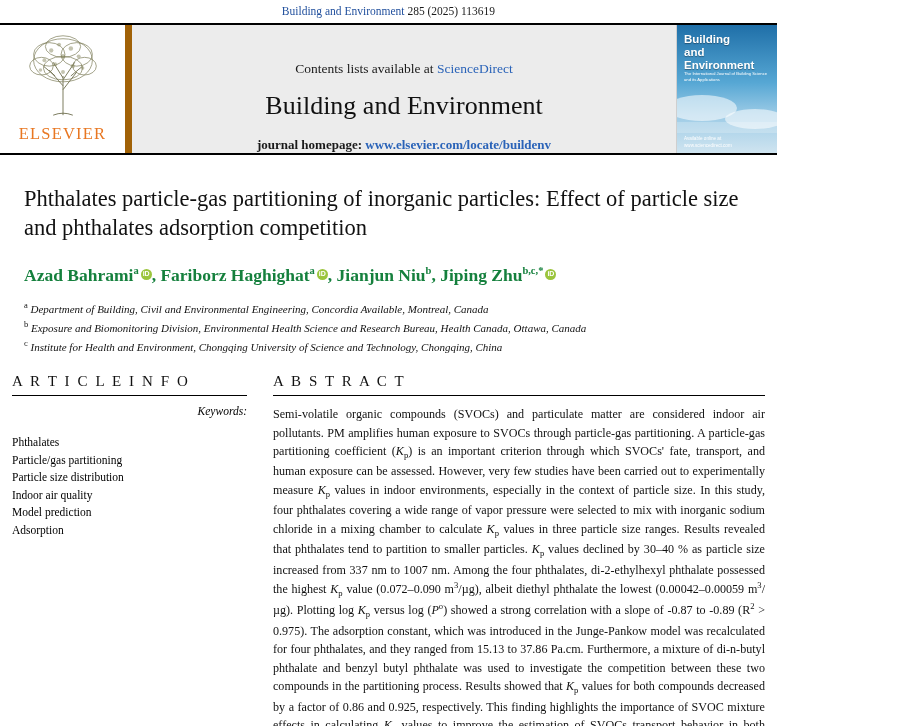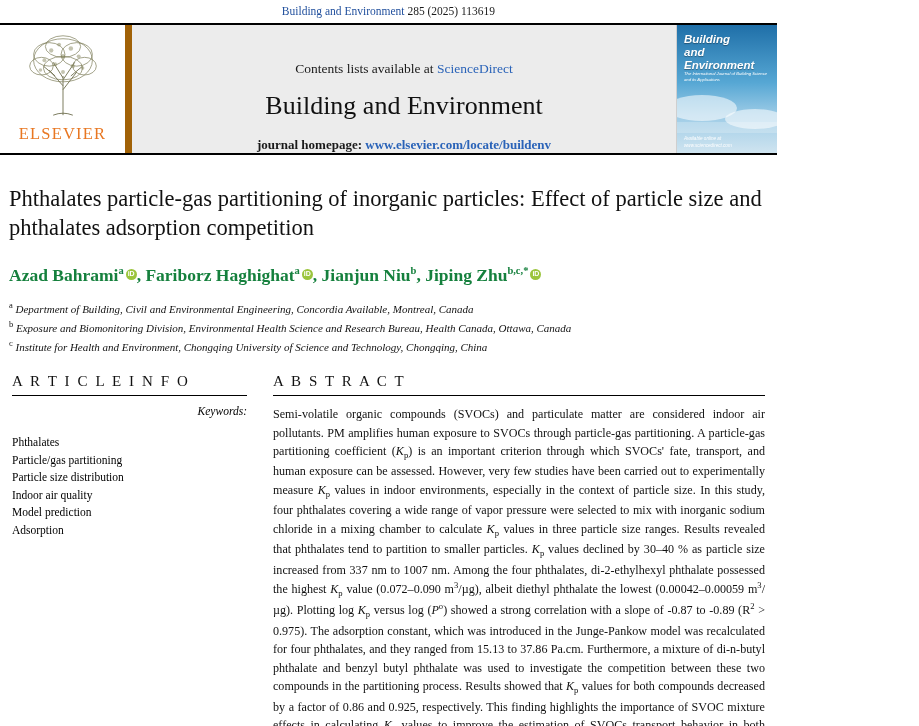--- a/index.html
+++ b/index.html
@@ -92,21 +92,20 @@
     color: #1a1a1a;
     font-weight: bold;
   }
   .cover-box {
     width: 100px;
     min-width: 100px;
     background: #3b82f6;
     position: relative;
     overflow: hidden;
     border-left: 1px solid #cfcfcf;
-    font-style: italic;
   }
   .cover-sky {
     position: absolute;
     left: 0; right: 0; top: 0; bottom: 0;
     background: linear-gradient(180deg, #1f6fa8 0%, #56a7d4 45%, #9ccbe6 70%, #cfe4f0 100%);
   }
   .cover-cloud {
     position: absolute;
     background: rgba(255,255,255,0.55);
     border-radius: 50%;
@@ -139,21 +138,21 @@
   }
   .cover-strip {
     position: absolute;
     bottom: 20px; left: 0; right: 0;
     height: 11px;
     background: rgba(255,255,255,0.22);
   }
 
   
   .title-area {
-    padding: 30px 12px 0 9px;
+    padding: 30px 12px 0 24px;
   }
   .article-title {
     font-size: 22.5px;
     line-height: 1.28;
     color: #111;
     margin: 0;
     font-weight: normal;
   }
   .authors {
     margin-top: 20px;

